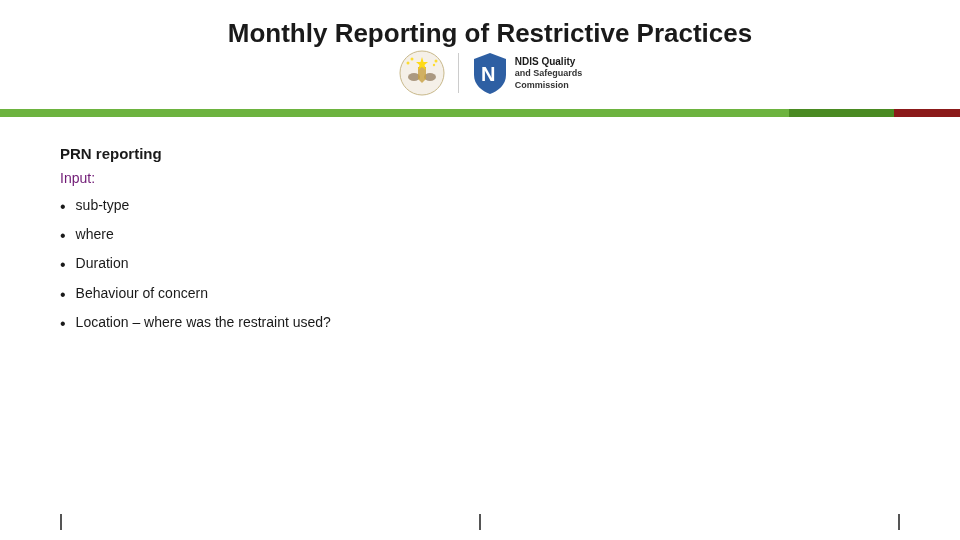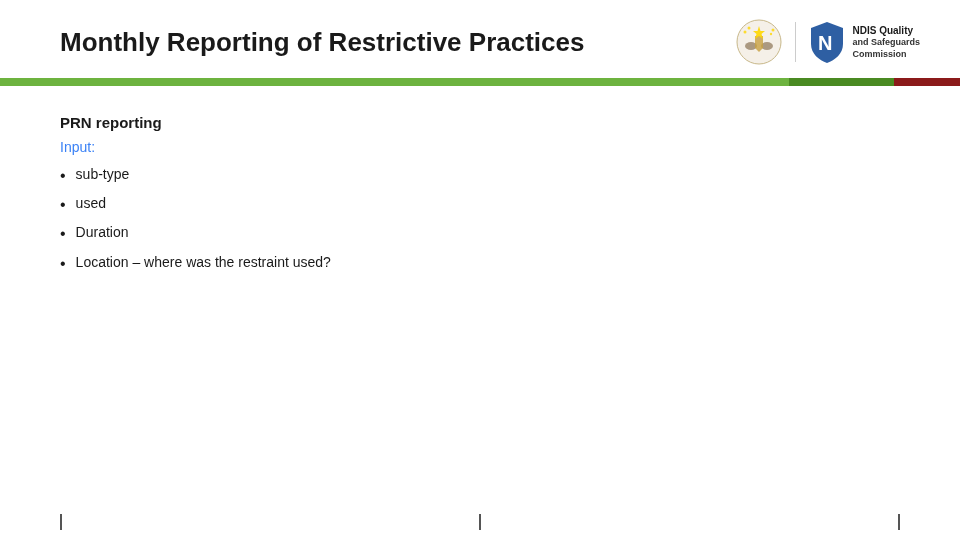--- a/index.html
+++ b/index.html
@@ -22,20 +22,21 @@
       position: relative;
       background: #ffffff;
     }
 
     
     .header {
       display: flex;
       align-items: center;
       justify-content: space-between;
       padding: 18px 40px 12px 60px;
+      flex-direction: column;
     }
 
     .header-title {
       font-size: 26px;
       font-weight: bold;
       color: #1a1a1a;
       letter-spacing: 0;
     }
 
     .logo-area {
@@ -94,21 +95,21 @@
 
     .section-title {
       font-size: 15px;
       font-weight: bold;
       color: #1a1a1a;
       margin-bottom: 8px;
     }
 
     .input-label {
       font-size: 14px;
-      color: #3b82f6;
+      color: #701a75;
       margin-bottom: 6px;
     }
 
     .bullet-list {
       list-style: none;
       margin-top: 2px;
     }
 
     .bullet-list li {
       font-size: 14px;
@@ -194,22 +195,23 @@
   </div>
 
   <div class="main-content">
 
     <div class="section-title">PRN reporting</div>
 
     <div class="input-label">Input:</div>
 
     <ul class="bullet-list">
     <li>sub-type</li>
-        <li>used</li>
+        <li>where</li>
         <li>Duration</li>
+        <li>Behaviour of concern</li>
         <li>Location – where was the restraint used?</li>
       </ul>
 
   </div>
 
   <div class="bottom-cursors">
     <div class="cursor-line"></div>
     <div class="cursor-line"></div>
     <div class="cursor-line"></div>
   </div>

